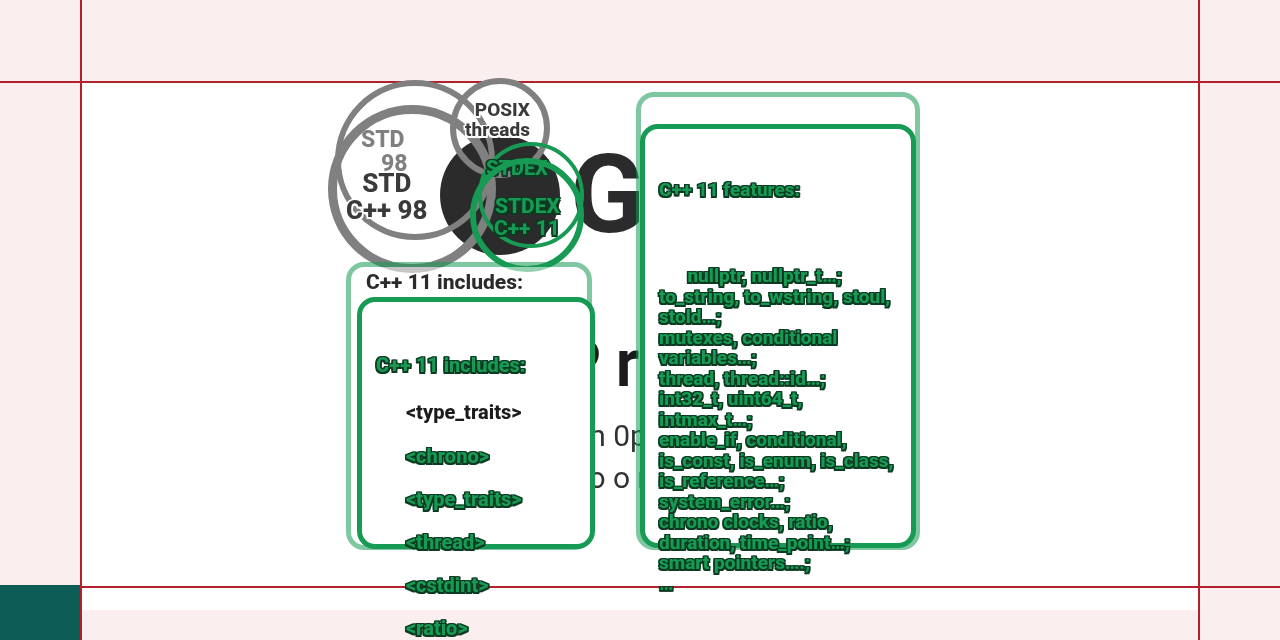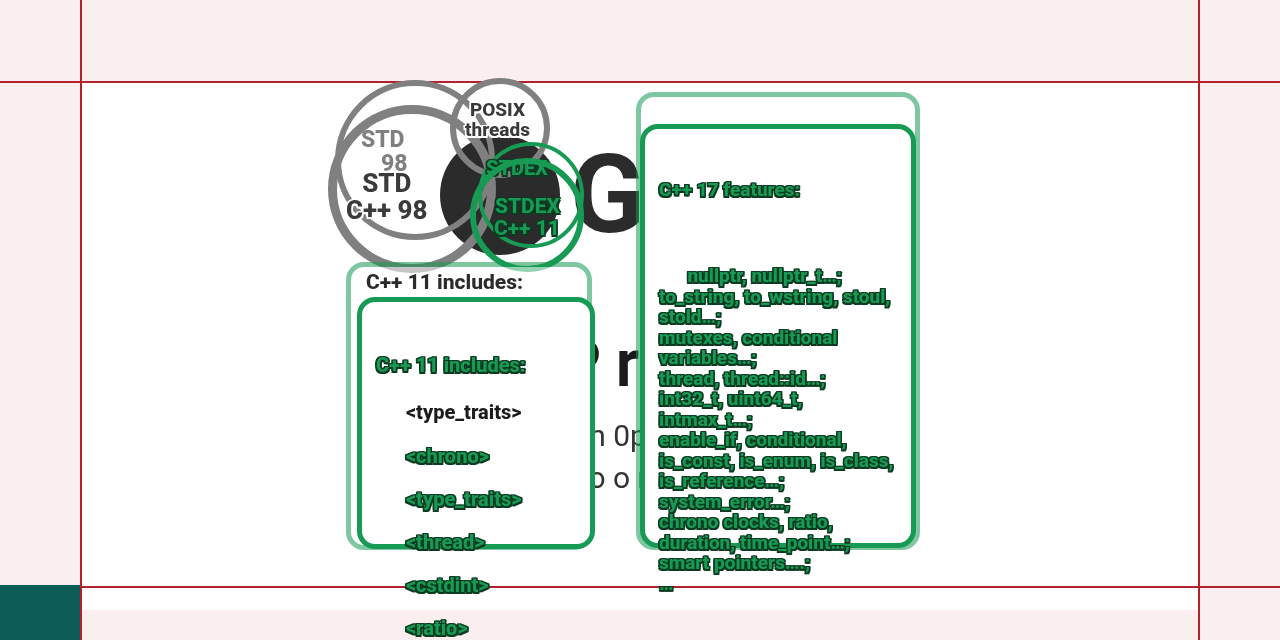--- a/index.html
+++ b/index.html
@@ -207,21 +207,21 @@
 
   <div class="circ circ-gray-thin" style="left:335px; top:80px; width:160px; height:160px;"></div>
   <div class="circ-label lbl-gray-ghost outlined-white" style="left:358px; top:128px; font-size:23px;">STD
     98</div>
 
   <div class="circ circ-gray-thick" style="left:328px; top:105px; width:168px; height:168px;"></div>
   <div class="circ-label lbl-gray outlined-white" style="left:346px; top:170px; font-size:26px;">STD
 C++ 98</div>
 
   <div class="circ circ-gray-thin" style="left:450px; top:78px; width:100px; height:100px;"></div>
-  <div class="circ-label lbl-gray outlined-white" style="left:465px; top:100px; font-size:19px;">POSIX
+  <div class="circ-label lbl-gray outlined-white" style="left:465px; top:100px; font-size:19px;text-align:right;">POSIX
 threads</div>
 
   <div class="circ circ-green-thin" style="left:478px; top:142px; width:106px; height:106px;"></div>
   <div class="circ-label lbl-green outlined-dark" style="left:486px; top:158px; font-size:20px;">STDEX</div>
 
   <div class="circ circ-green-thick" style="left:470px; top:158px; width:114px; height:114px;"></div>
   <div class="circ-label lbl-green outlined-dark" style="left:494px; top:195px; font-size:21px;">STDEX
 C++ 11</div>
 
   <div class="panel panel-shadow" style="left:346px; top:262px; width:246px; height:288px;"></div>
@@ -239,21 +239,21 @@
       <br>
       <br>
       
     </div>
   </div>
 
   <div class="panel panel-shadow" style="left:636px; top:92px; width:284px; height:458px;"></div>
 
   <div class="panel panel-fore" style="left:640px; top:124px; width:276px; height:424px;">
     <div class="panel-content green features outlined-dark">
-      <span class="hdr">C++ 17 features:</span>
+      <span class="hdr">C++ 11 features:</span>
       <br>
       <span>nullptr, nullptr_t…;
 to_string, to_wstring, stoul, stold…;
 mutexes, conditional variables…;
 thread, thread::id…;
 int32_t, uint64_t, intmax_t…;
 enable_if, conditional, is_const, is_enum, is_class, is_reference…;
 system_error…;
 chrono clocks, ratio, duration, time_point…;
 smart pointers….;

